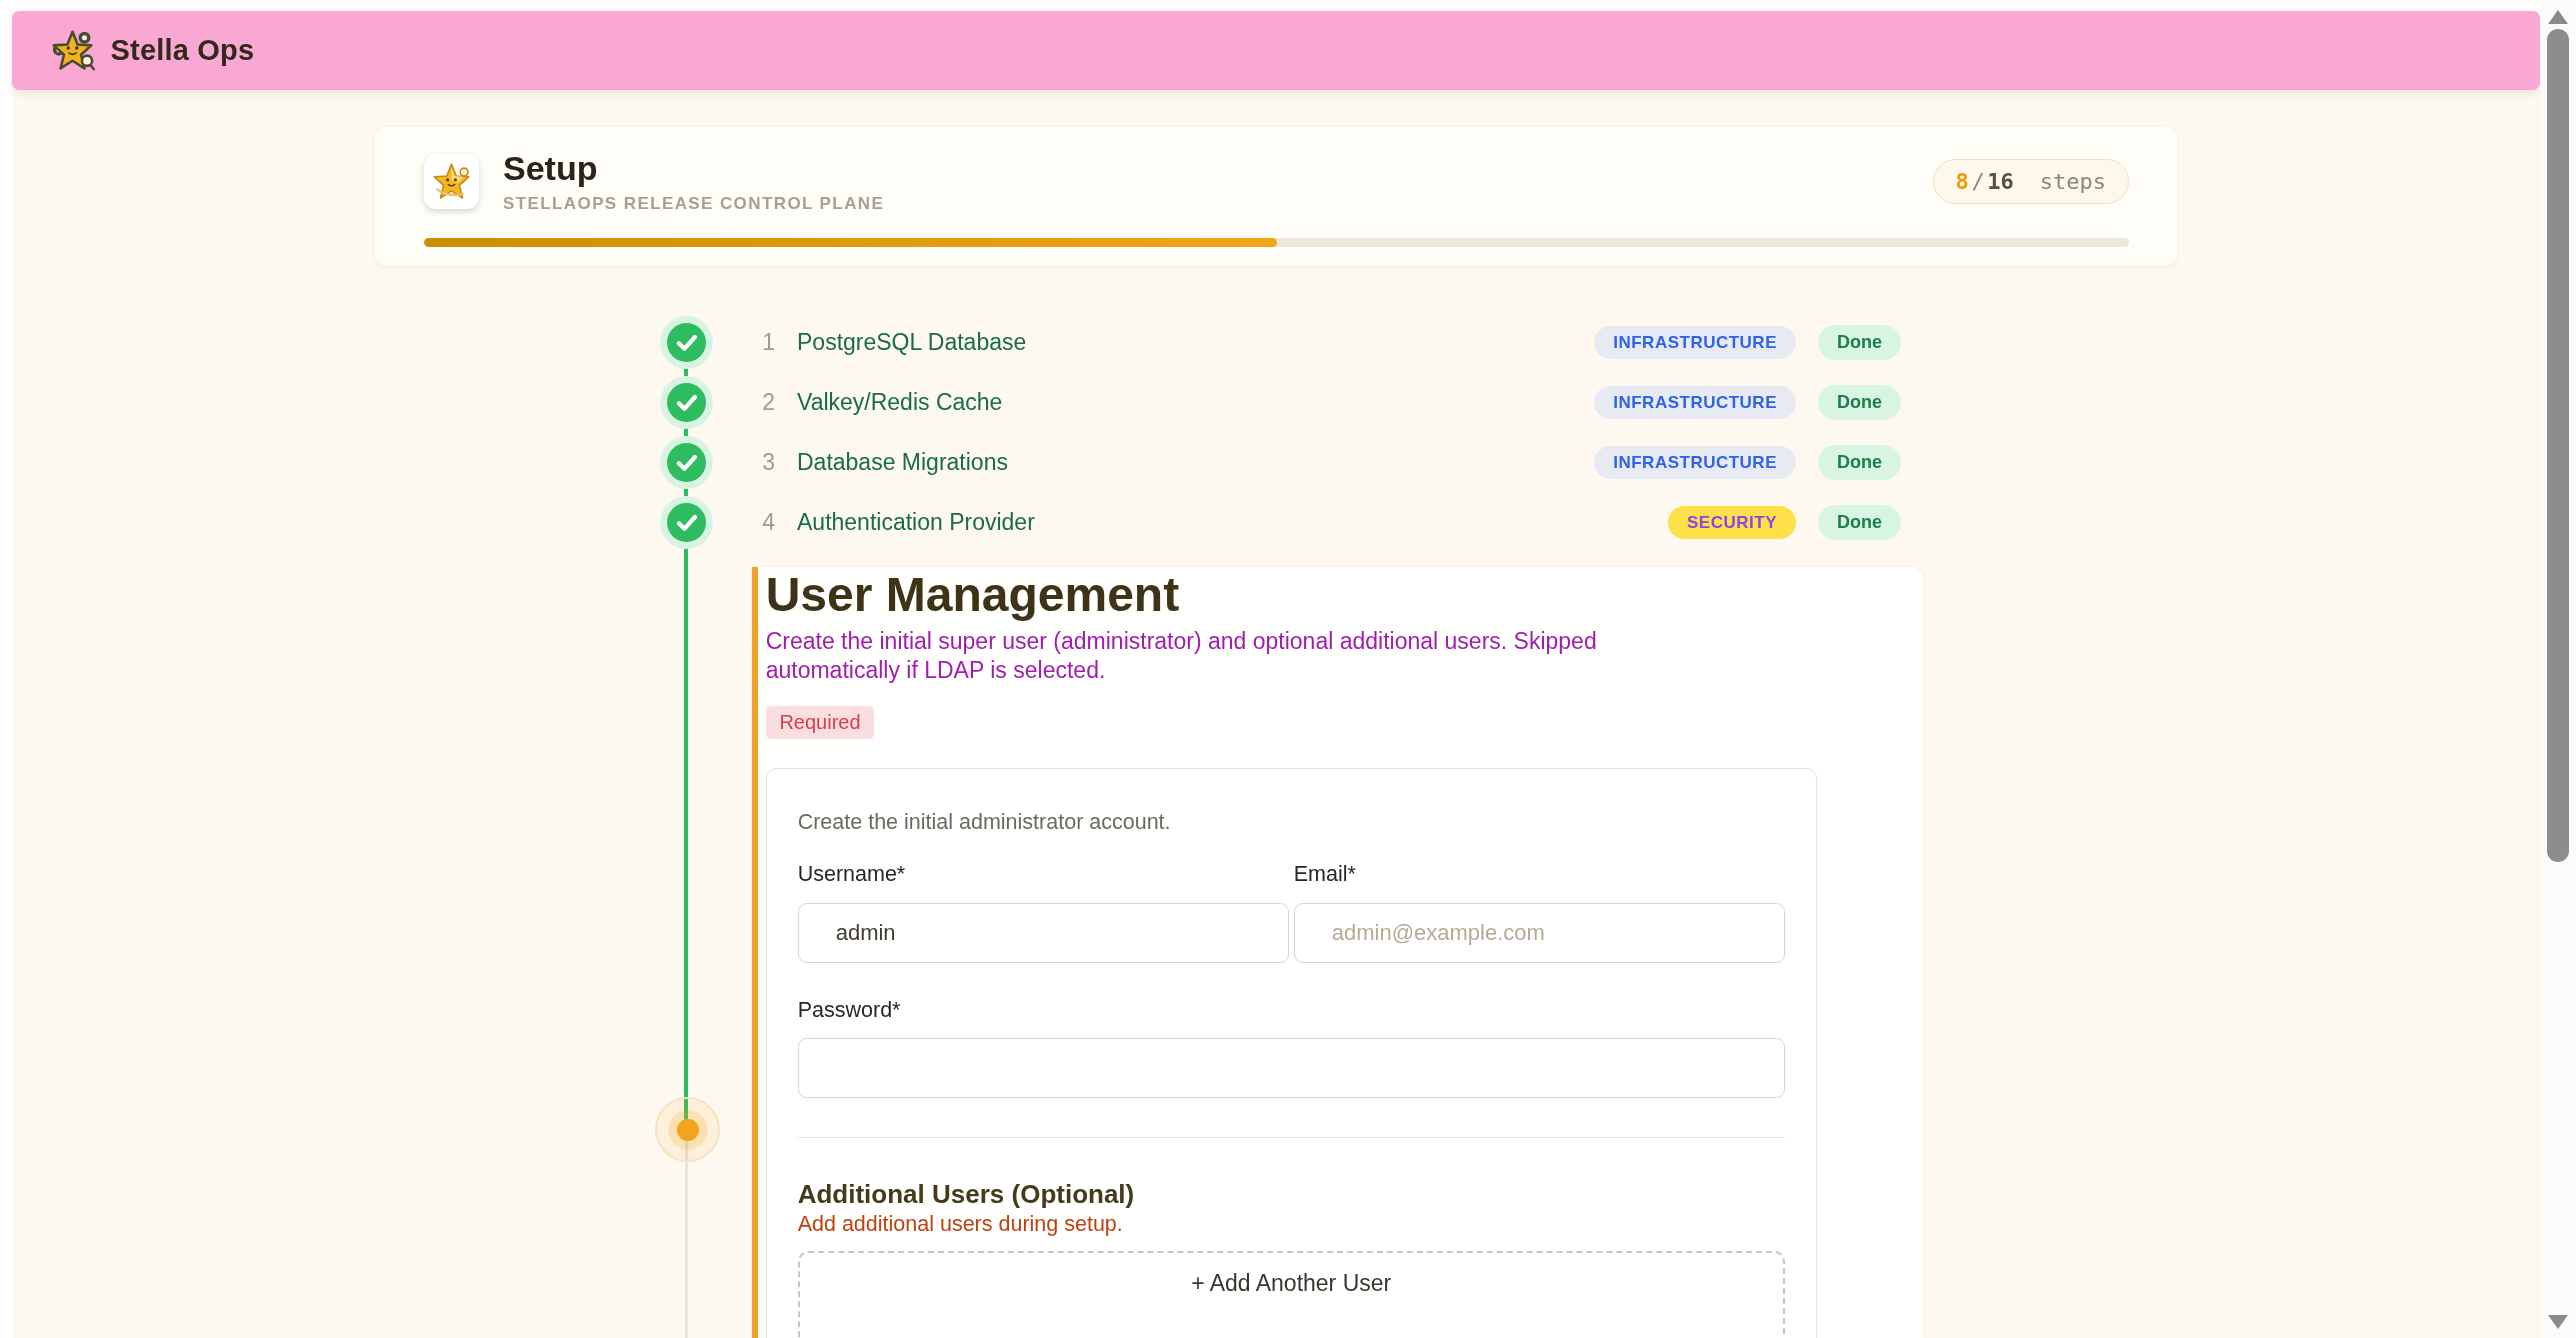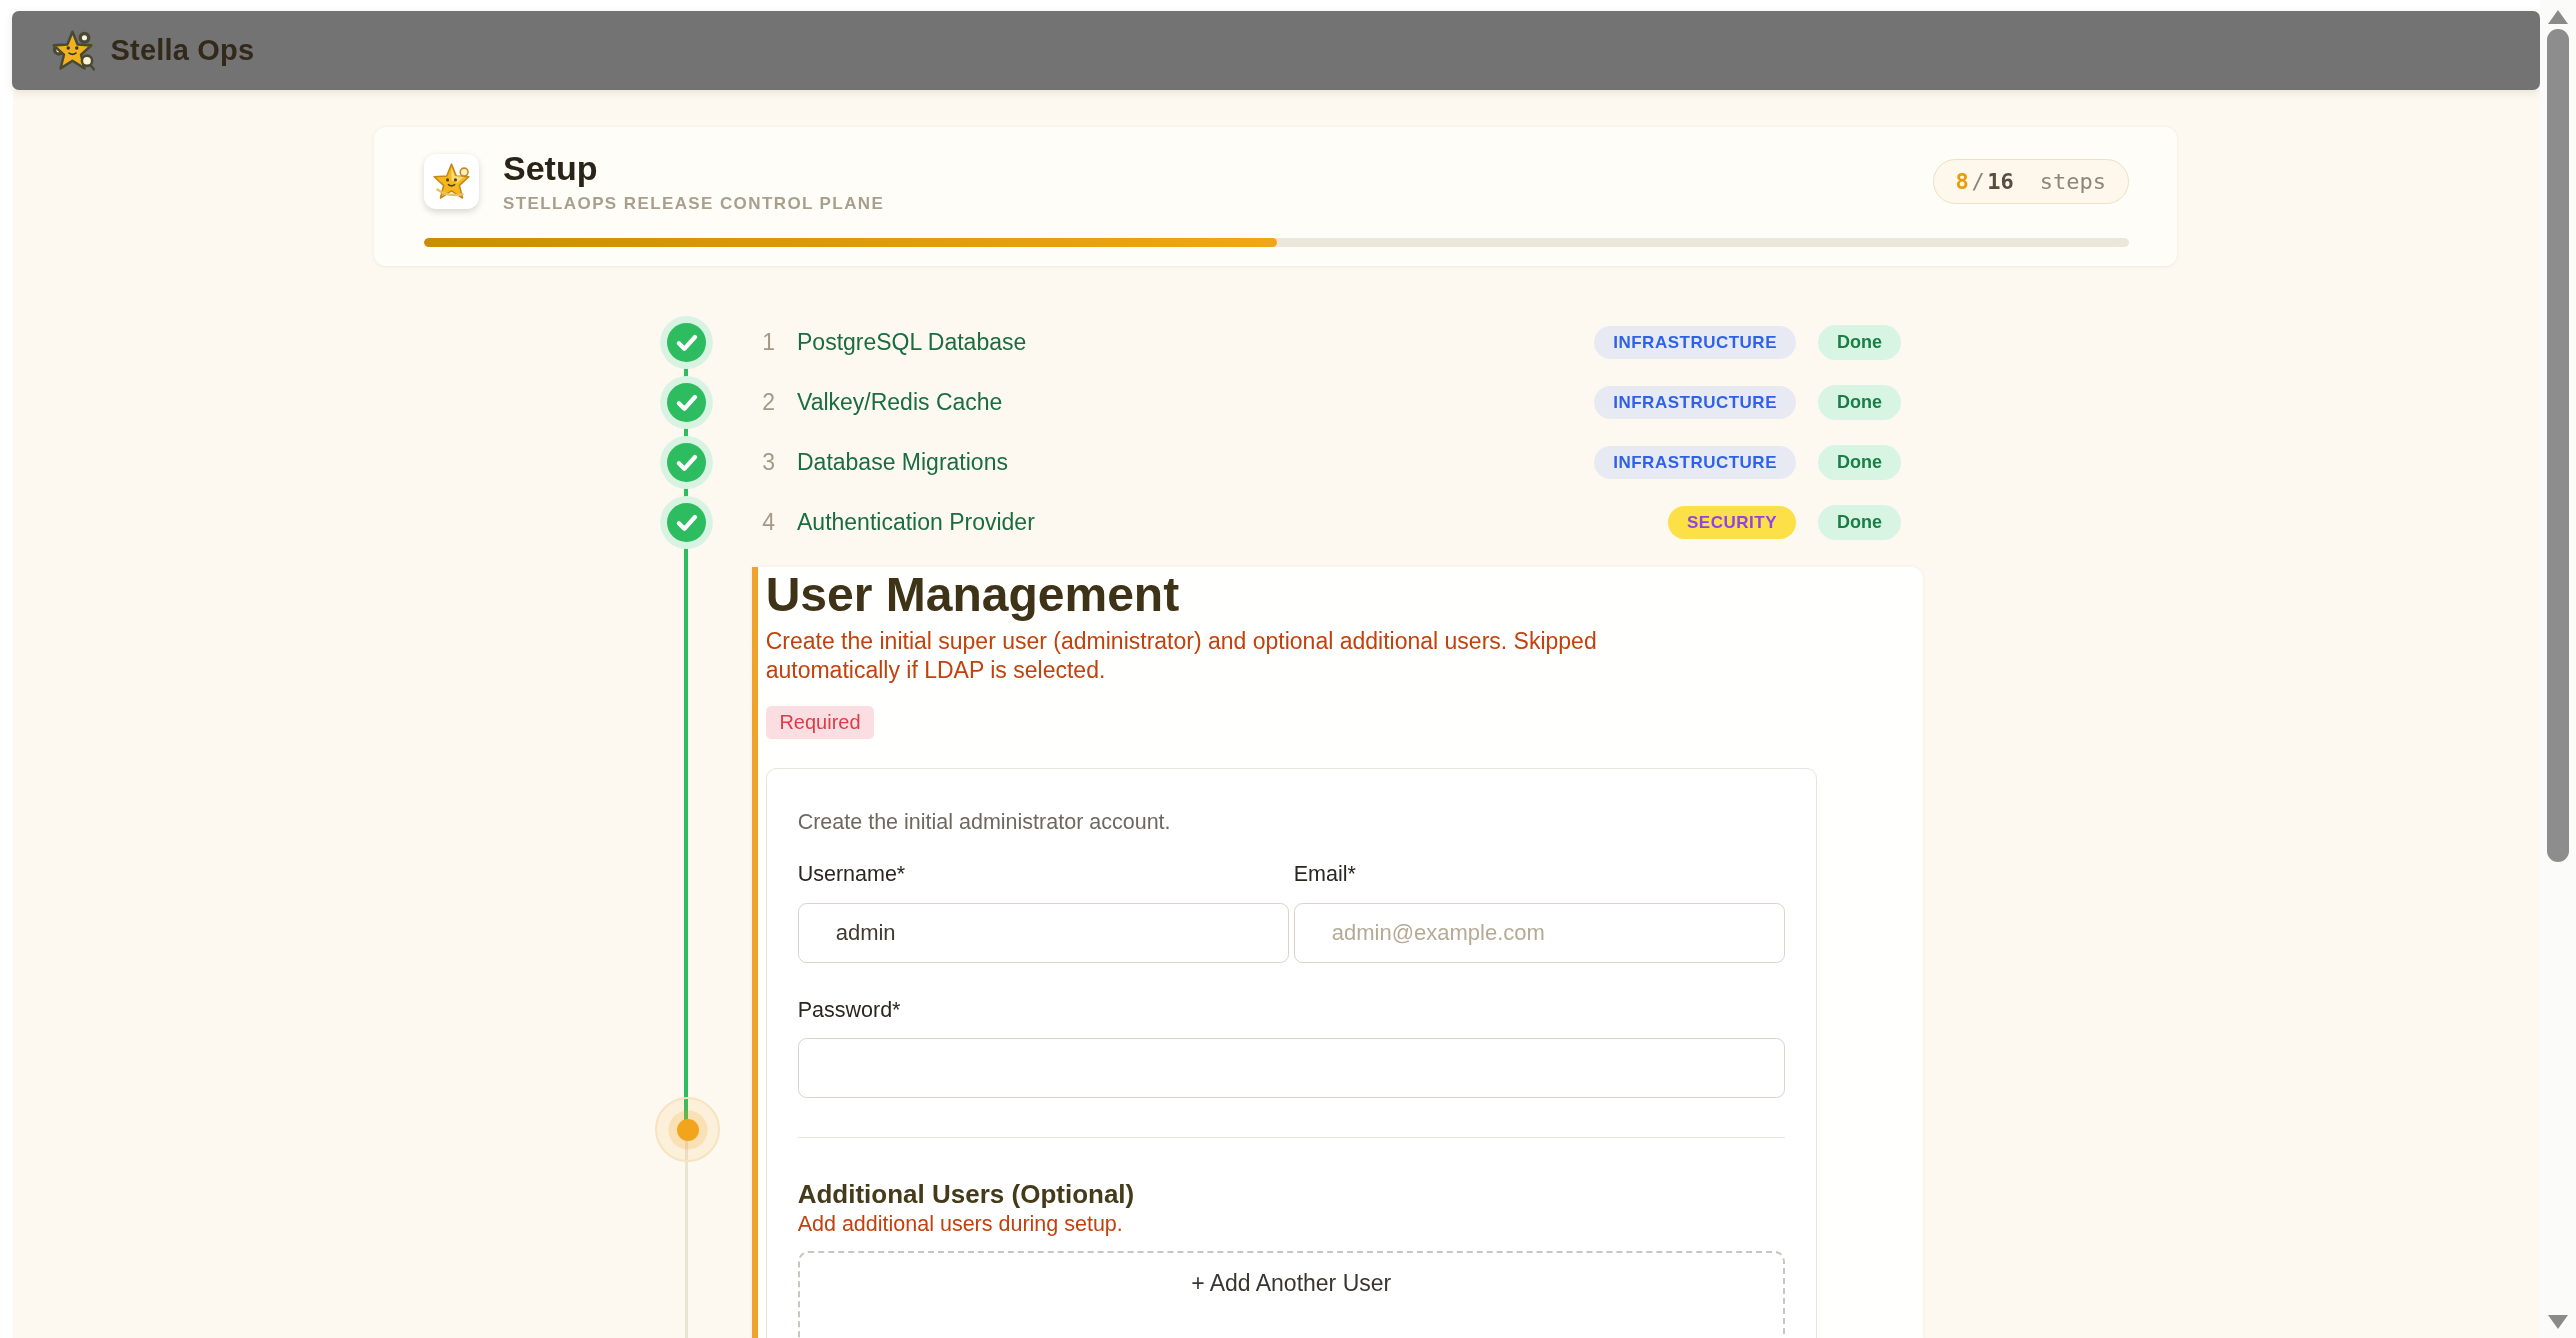--- a/index.html
+++ b/index.html
@@ -5,21 +5,21 @@
   * { box-sizing: border-box; margin: 0; padding: 0; }
   html, body { width: 2576px; height: 1339px; overflow: hidden; background: #ffffff; }
   #app {
     position: relative; width: 2576px; height: 1339px;
     font-family: "Liberation Sans", sans-serif; color: #292318;
   }
 
   
   .topbar {
     position: absolute; left: 12px; top: 11px; width: 2528px; height: 79px;
-    background: #737373; border-radius: 6.9px;
+    background: #f9a8d4; border-radius: 6.9px;
     box-shadow: 0 2.6px 8.6px rgba(60,45,15,0.10);
     display: flex; align-items: center; padding-left: 38px; z-index: 5;
   }
   .topbar .brand-title { margin-left: 15.5px; font-size: 29px; font-weight: 700; color: #32291a; letter-spacing: 0.2px; }
 
   
   .main { position: absolute; left: 13px; top: 90px; width: 2527px; height: 1249px; background: #fdf9f0; }
 
   
   .header-card {
@@ -76,21 +76,21 @@
   }
 
   
   .um-card {
     position: absolute; left: 752px; top: 567px; width: 1171px; height: 772px;
     background: #fffffe; border-left: 6px solid #f0a22b; border-radius: 0 12px 0 0;
     box-shadow: 0 0.9px 4.3px rgba(60,45,15,0.06);
     padding: 5.2px 106px 0 7.7px; z-index: 1;
   }
   .um-card h2 { font-size: 48px; line-height: 45px; font-weight: 700; color: #3e3317; }
-  .um-desc { margin-top: 10.3px; font-size: 23px; line-height: 29px; color: #c2410c; width: 927px; }
+  .um-desc { margin-top: 10.3px; font-size: 23px; line-height: 29px; color: #a21caf; width: 927px; }
   .required-badge {
     display: inline-block; margin-top: 20.6px; font-size: 20px; color: #da3d47;
     background: #fbdee1; border-radius: 5.2px; padding: 5.2px 13.7px;
   }
 
   .inner-card {
     margin-top: 29px; width: 1051px; background: #ffffff;
     border: 1.7px solid #e6e4df; border-radius: 10.3px; padding: 29px 31px 41px;
   }
   .inner-card h3 { font-size: 26px; line-height: 34px; font-weight: 700; color: #1c1917; }

